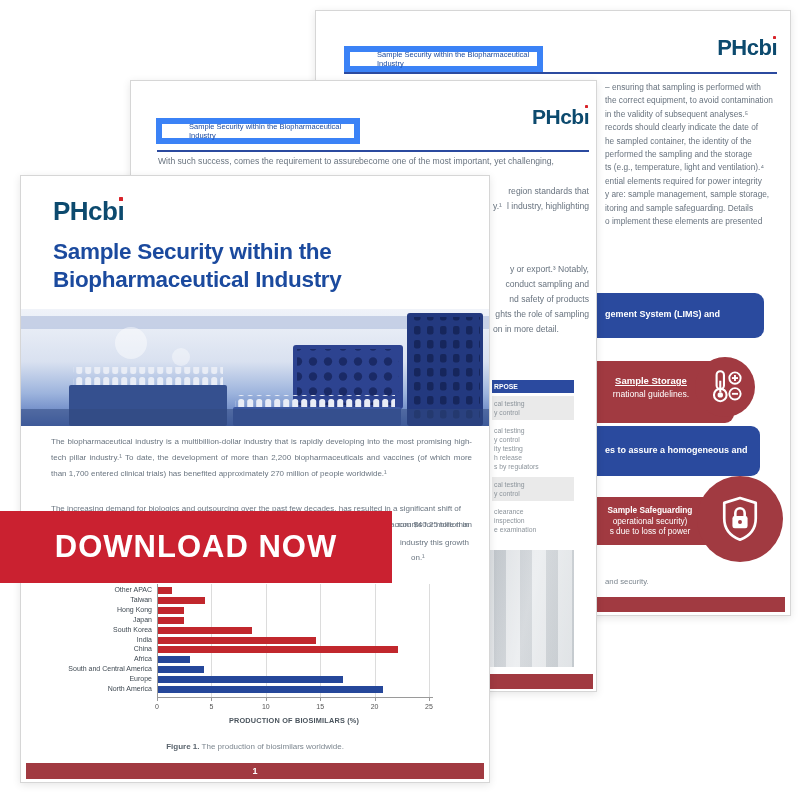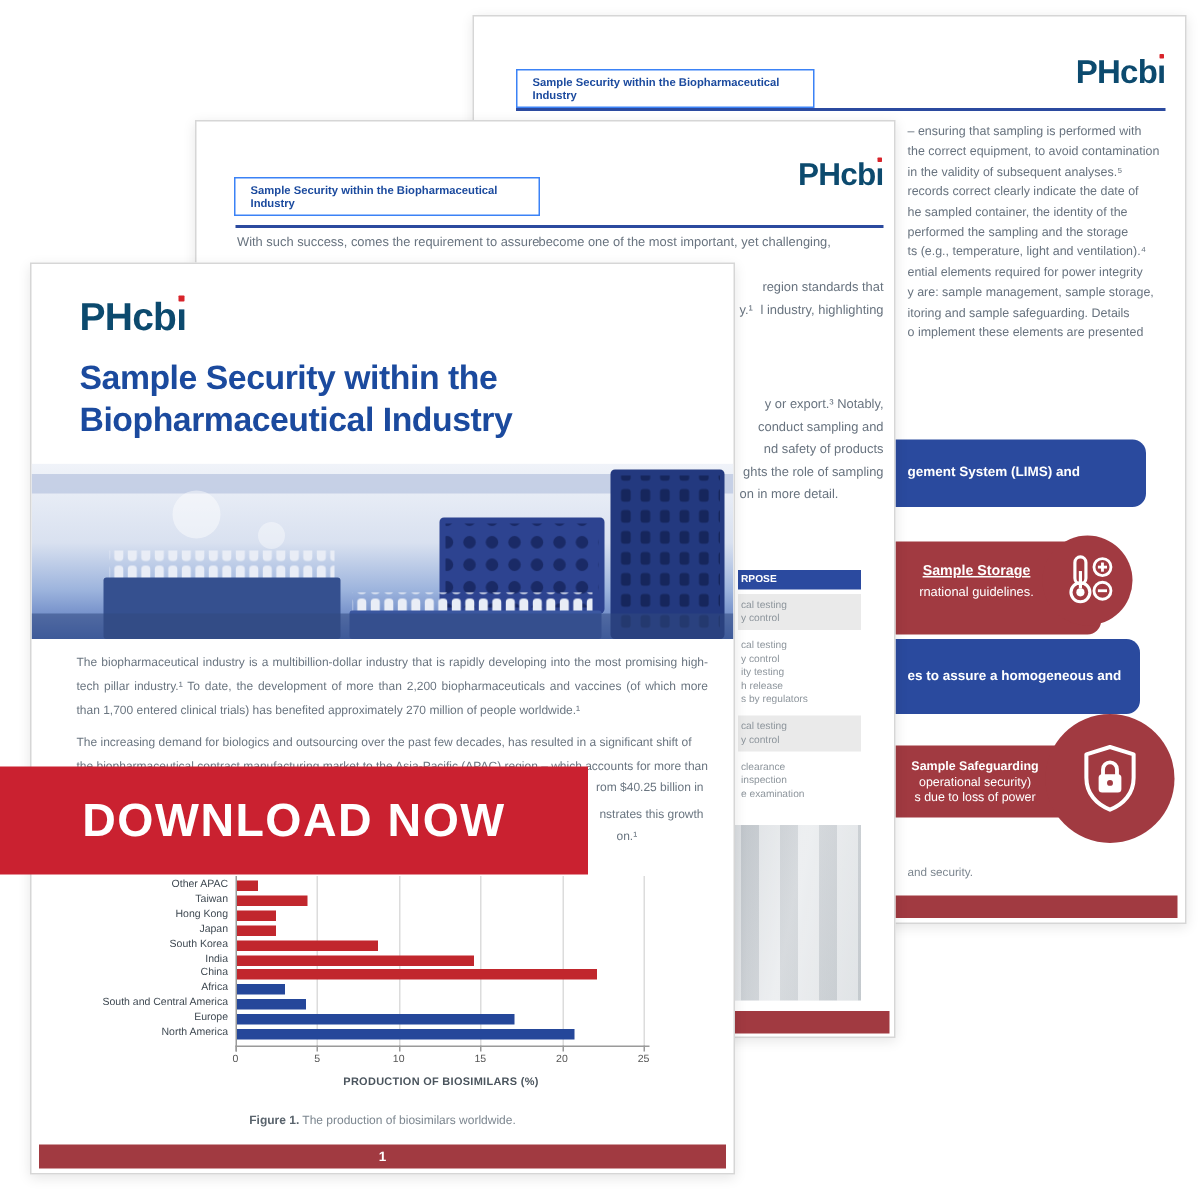--- a/index.html
+++ b/index.html
@@ -9,22 +9,22 @@
   #page-back{left:315px;top:10px;width:476px;height:606px;z-index:1;}
   #page-mid{left:130px;top:80px;width:467px;height:612px;z-index:2;}
   #page-front{left:20px;top:175px;width:470px;height:608px;z-index:3;}
 
   
   .logo{font-weight:bold;color:#0c4a6e;letter-spacing:-.5px;line-height:1;display:inline-block;}
   .logo .logo-i{position:relative;display:inline-block;}
   .logo .logo-dot{position:absolute;left:22%;top:-.04em;width:.14em;height:.14em;background:#d8232a;border-radius:.02em;}
 
   
-  .hdr-box{position:absolute;border:1px solid #3b82f6;color:#1b4a9e;font-weight:bold;font-size:7.5px;
-           display:flex;align-items:center;padding-left:10px;box-sizing:border-box;background:#fff;}
+  .hdr-box{position:absolute;border:6px solid #3b82f6;color:#1b4a9e;font-weight:normal;font-size:7.5px;
+           display:flex;align-items:center;padding-left:27px;box-sizing:border-box;background:#fff;}
   .blue-rule{position:absolute;height:2px;background:#2b4a9f;}
   .footer-bar{position:absolute;background:#a13a41;}
 
   
   #page-back .hdr-box{left:28px;top:35px;width:199px;height:26px;}
   #page-back .logo{position:absolute;right:13px;top:26px;font-size:22px;}
   #page-back .blue-rule{left:28px;right:13px;top:61px;}
   .bback-lines{position:absolute;left:289px;top:70px;width:178px;font-size:8.3px;line-height:13.4px;color:#68737f;white-space:nowrap;}
   .pill{position:absolute;border-radius:9px;color:#fff;}
   .pill.blue{background:#2a4a9e;}
@@ -62,21 +62,21 @@
      background:linear-gradient(100deg,#dfe3e6 0%,#eef0f2 28%,#c9ced3 52%,#e4e7ea 74%,#cfd4d8 100%);}
   .mid-photo:after{content:"";position:absolute;inset:0;
      background:repeating-linear-gradient(90deg,rgba(255,255,255,.35) 0 14px,rgba(120,128,136,.12) 14px 26px);}
   #page-mid .footer-bar{left:26px;right:3px;bottom:2px;height:15px;}
 
   
   #page-front .logo{position:absolute;left:32px;top:22px;font-size:26px;}
   .front-title{position:absolute;left:32px;top:62px;color:#1b4a9e;font-weight:bold;font-size:22.5px;line-height:27.5px;letter-spacing:-.3px;}
   .hero{position:absolute;left:0;top:133px;width:468px;height:117px;overflow:hidden;}
   .fpara{position:absolute;left:30px;width:421px;font-size:8px;line-height:16.2px;color:#6a7580;text-align:justify;}
-  .fline{position:absolute;left:30px;font-size:8px;color:#6a7580;white-space:nowrap;}
+  .fline{position:absolute;left:30px;font-size:8px;color:#6a7580;white-space:nowrap;margin-top:14px;}
   .ffrag{position:absolute;font-size:8px;color:#6a7580;white-space:nowrap;}
   #chart{position:absolute;left:0;top:406px;width:468px;height:160px;}
   .gridline{position:absolute;width:1px;background:#dcdcdc;}
   .axis-v{position:absolute;width:1px;background:#9a9a9a;}
   .axis-h{position:absolute;height:1px;background:#9a9a9a;}
   .tickmark{position:absolute;width:1px;height:4px;background:#9a9a9a;}
   .tick-label{position:absolute;transform:translateX(-50%);font-size:7px;color:#555;}
   .cat-label{position:absolute;font-size:7px;color:#3f4952;white-space:nowrap;}
   .bar{position:absolute;height:7px;}
   .xlabel{position:absolute;transform:translateX(-50%);font-size:7.3px;font-weight:bold;color:#4a545d;letter-spacing:.2px;}
@@ -97,21 +97,21 @@
   <div class="hdr-box">
     <span>Sample Security within the Biopharmaceutical Industry</span>
   </div>
   <span class="logo"><span>PHcb</span><span class="logo-i"><span>ı</span><span class="logo-dot"></span></span></span>
   <div class="blue-rule"></div>
 
   <div class="bback-lines">
       <div>– ensuring that sampling is performed with</div>
       <div>the correct equipment, to avoid contamination</div>
       <div>in the validity of subsequent analyses.⁵</div>
-      <div>records correct clearly indicate the date of</div>
+      <div>records should clearly indicate the date of</div>
       <div>he sampled container, the identity of the</div>
       <div>performed the sampling and the storage</div>
       <div>ts (e.g., temperature, light and ventilation).⁴</div>
       <div>ential elements required for power integrity</div>
       <div>y are: sample management, sample storage,</div>
       <div>itoring and sample safeguarding. Details</div>
       <div>o implement these elements are presented</div>
     </div>
 
   <div class="pill blue" id="bbox1">
@@ -257,21 +257,21 @@
       <rect x="214" y="86" width="160" height="14" fill="url(#tubes)"></rect>
       <rect x="212" y="98" width="168" height="19" rx="2" fill="#3b57a0"></rect>
       <rect x="0" y="100" width="468" height="17" fill="#31487f" opacity="0.55"></rect>
     </svg>
   </div>
 
   <div class="fpara" style="top:258px;">The biopharmaceutical industry is a multibillion-dollar industry that is rapidly developing into the most promising high-tech pillar industry.¹ To date, the development of more than 2,200 biopharmaceuticals and vaccines (of which more than 1,700 entered clinical trials) has benefited approximately 270 million of people worldwide.¹</div>
   <div class="fline" style="top:314px;">The increasing demand for biologics and outsourcing over the past few decades, has resulted in a significant shift of</div>
   <div class="fline" style="top:330px;">the biopharmaceutical contract manufacturing market to the Asia-Pacific (APAC) region – which accounts for more than</div>
   <div class="ffrag" style="right:20px;top:344px;">rom $40.25 billion in</div>
-  <div class="ffrag" style="right:20px;top:362px;">nstrates this growth</div>
+  <div class="ffrag" style="right:20px;top:362px;">industry this growth</div>
   <div class="ffrag" style="left:390px;top:377px;">on.¹</div>
 
   <div id="chart">
       <div class="tickmark" style="left: 136px; top: 114.9px;"></div>
       <div class="tick-label" style="left: 136px; top: 120.9px;">0</div>
       <div class="gridline" style="left: 190.4px; top: 2px; height: 112.9px;"></div>
       <div class="tickmark" style="left: 190.4px; top: 114.9px;"></div>
       <div class="tick-label" style="left: 190.4px; top: 120.9px;">5</div>
       <div class="gridline" style="left: 244.8px; top: 2px; height: 112.9px;"></div>
       <div class="tickmark" style="left: 244.8px; top: 114.9px;"></div>

